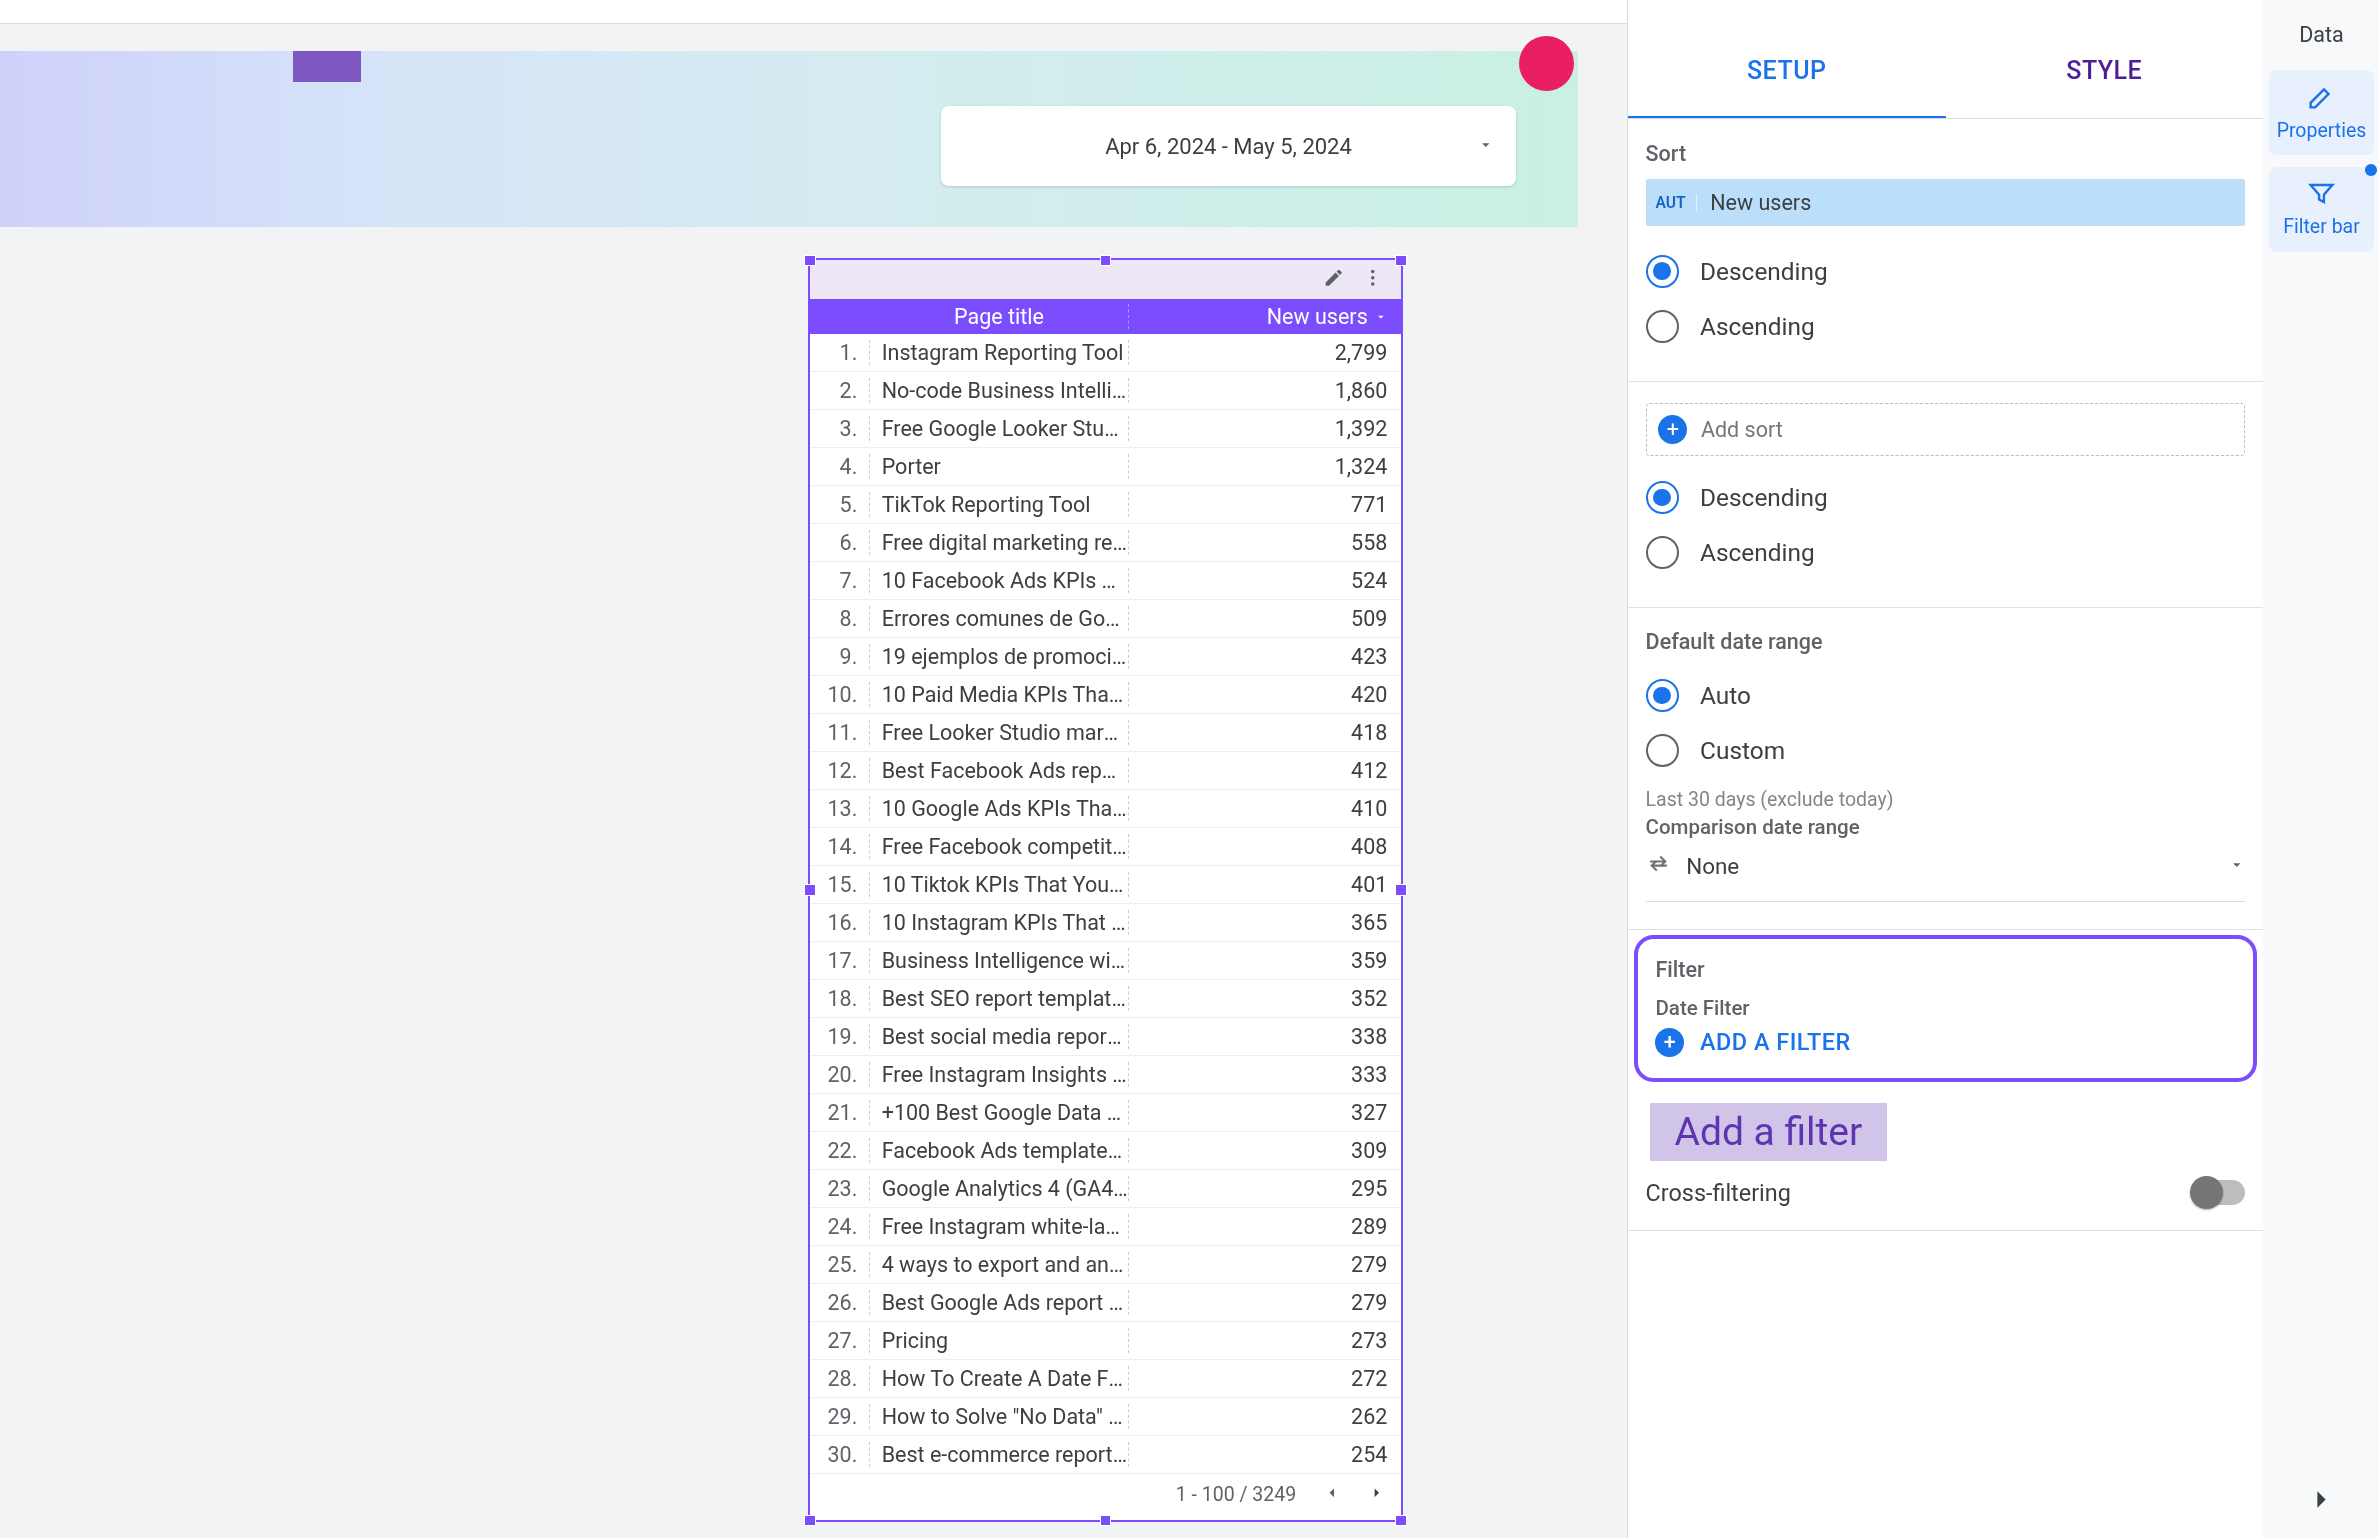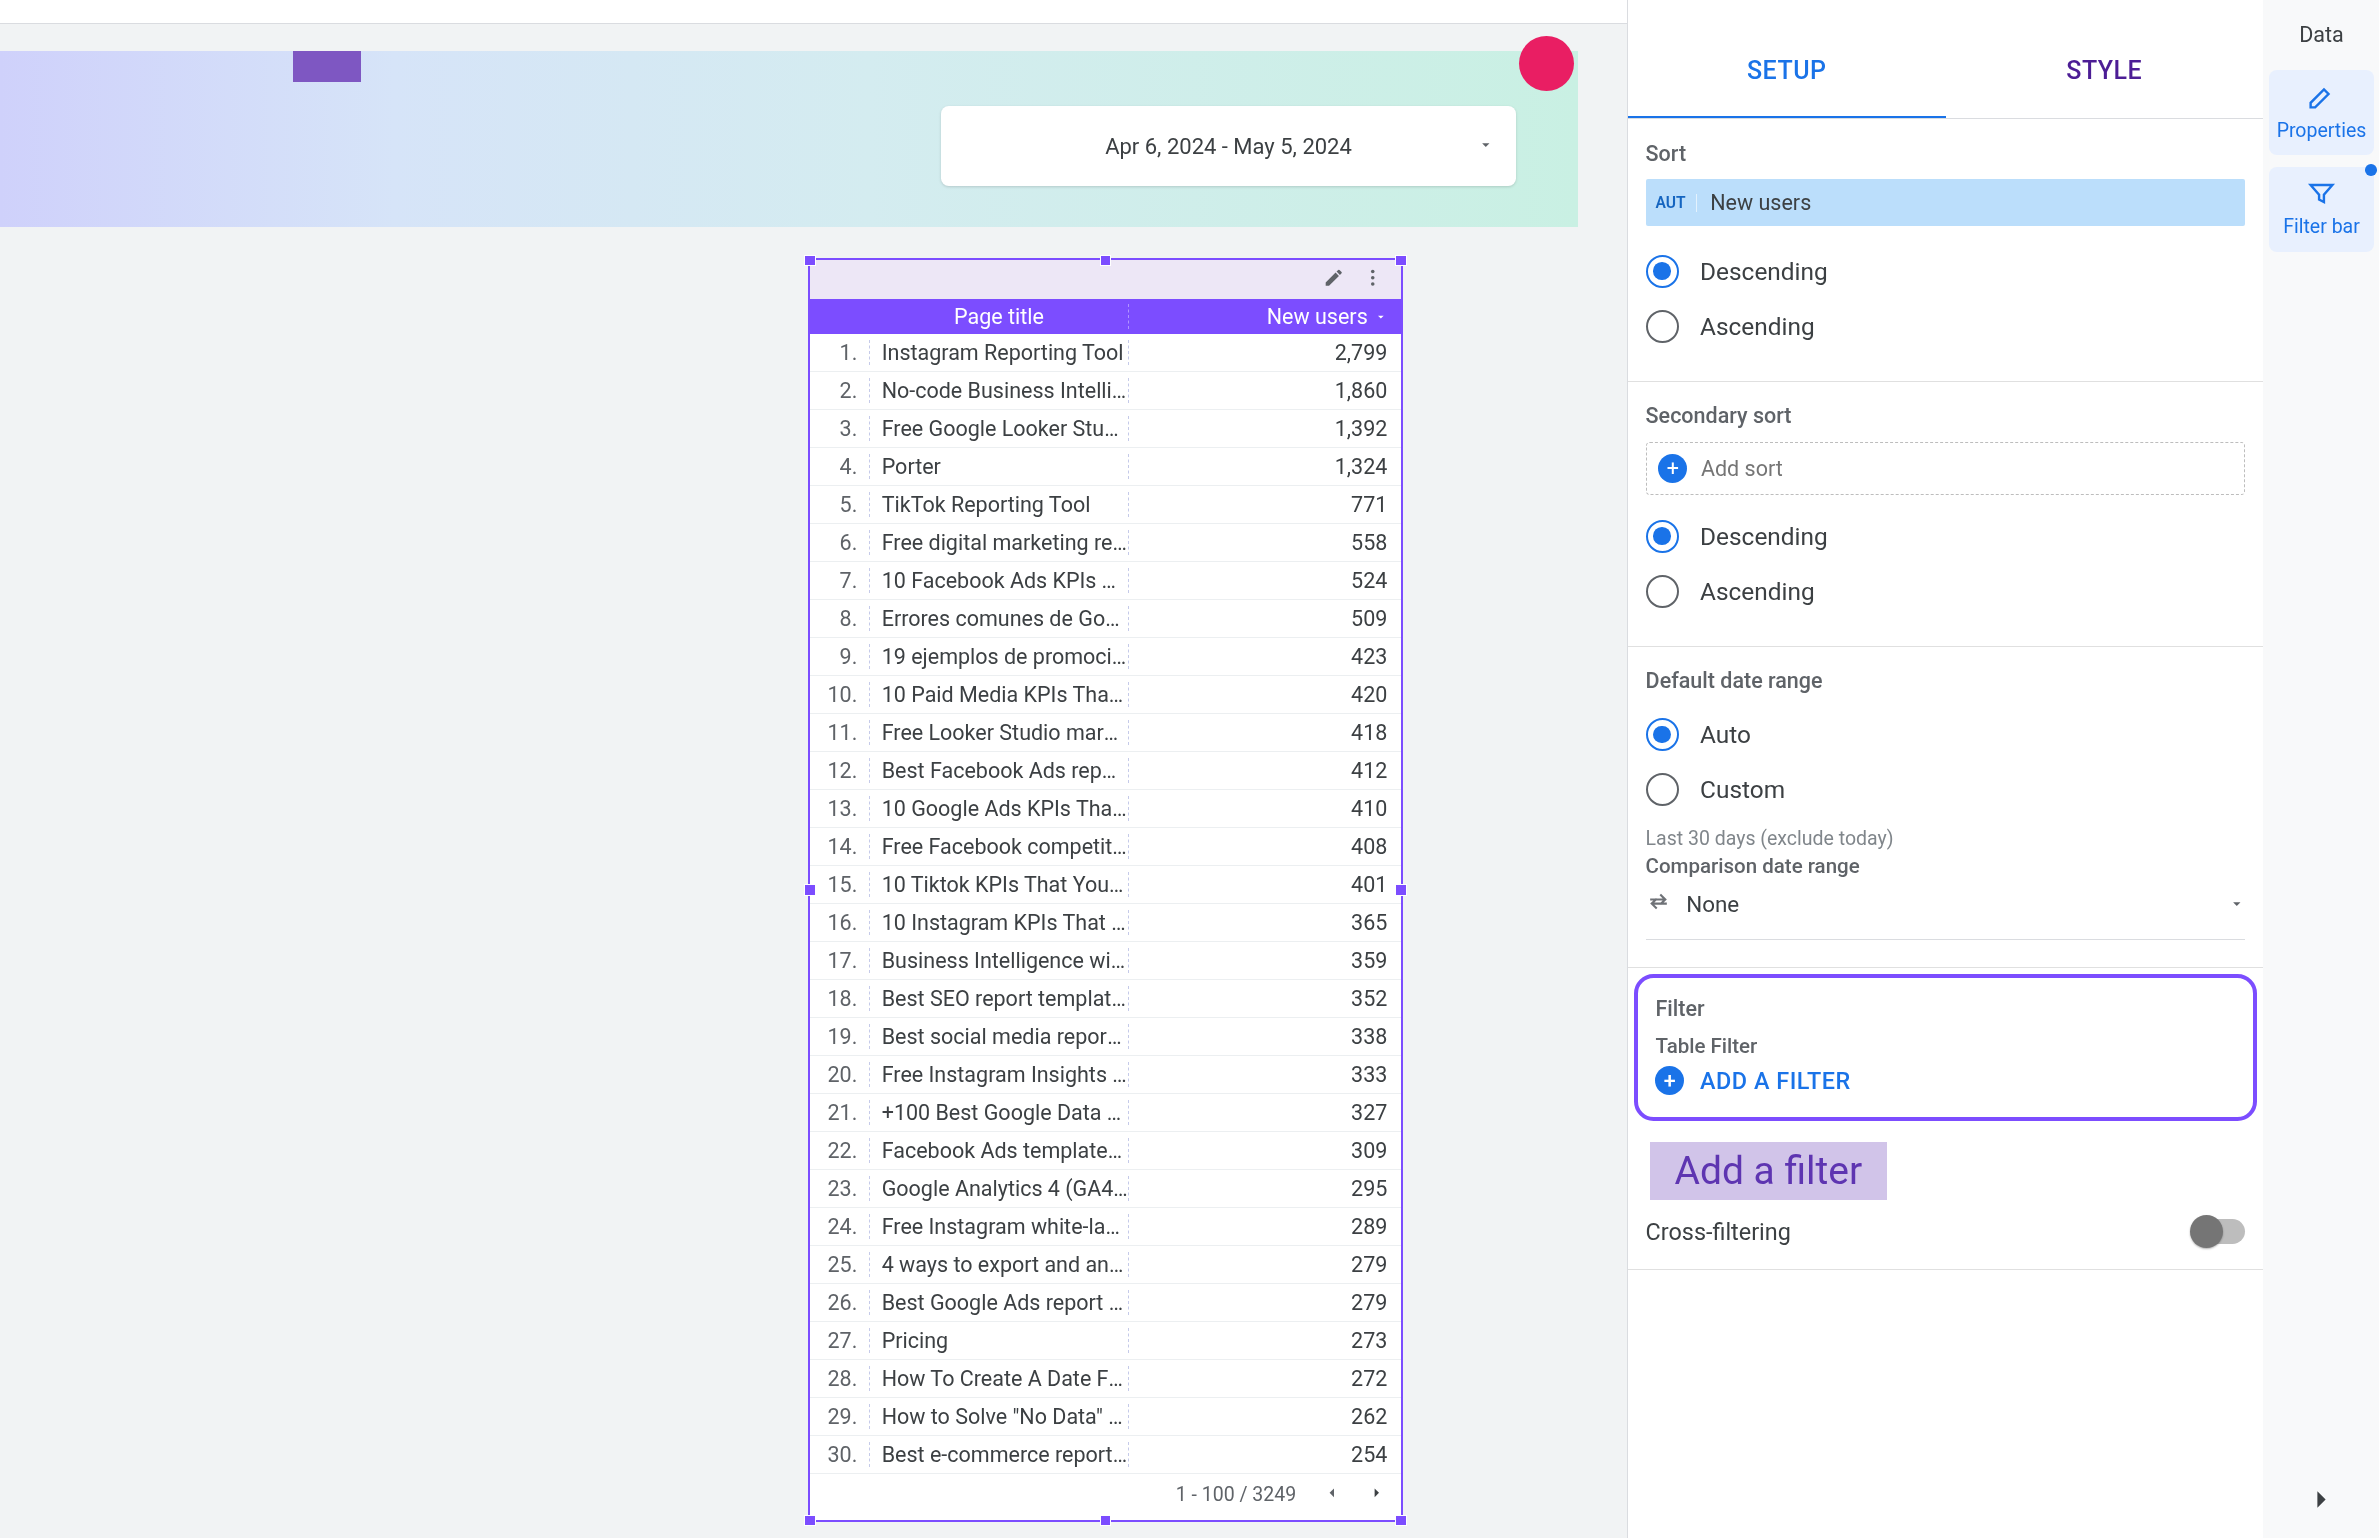--- a/index.html
+++ b/index.html
@@ -563,21 +563,20 @@
       <div class="radio checked"></div>
       <span>Descending</span>
     </div>
     <div class="radio-row">
       <div class="radio"></div>
       <span>Ascending</span>
     </div>
   </div>
 
   <div class="section">
-    <div class="section-title">Secondary sort</div>
     <div class="add-dashed">
       <div class="plus-circle">+</div>
       <span>Add sort</span>
     </div>
     <div class="radio-row">
       <div class="radio checked"></div>
       <span>Descending</span>
     </div>
     <div class="radio-row">
       <div class="radio"></div>
@@ -607,21 +606,21 @@
       <span class="dd">
         <svg viewBox="0 0 24 24" width="17.6" height="17.6" fill="#5f6368">
             <path d="M7 10l5 5 5-5z"></path>
           </svg>
       </span>
     </div>
   </div>
 
   <div class="filter-section">
     <div class="section-title">Filter</div>
-    <div class="sub-label" style="margin-top:5.9px">Table Filter</div>
+    <div class="sub-label" style="margin-top:5.9px">Date Filter</div>
     <div class="add-filter-btn">
       <div class="plus-circle">+</div>
       <span>ADD A FILTER</span>
     </div>
   </div>
 
   <div class="annotation">Add a filter</div>
 
   <div class="cross-filter-row">
     <span>Cross-filtering</span>

